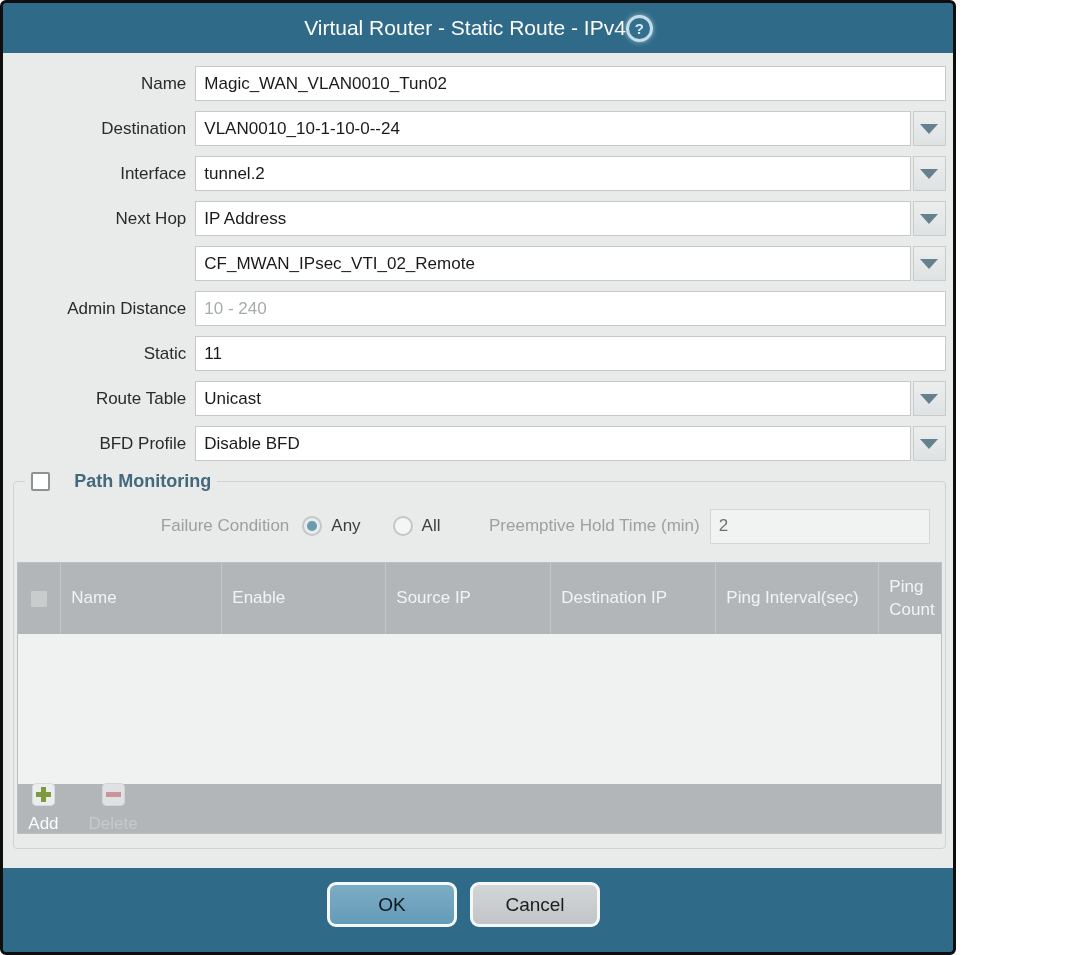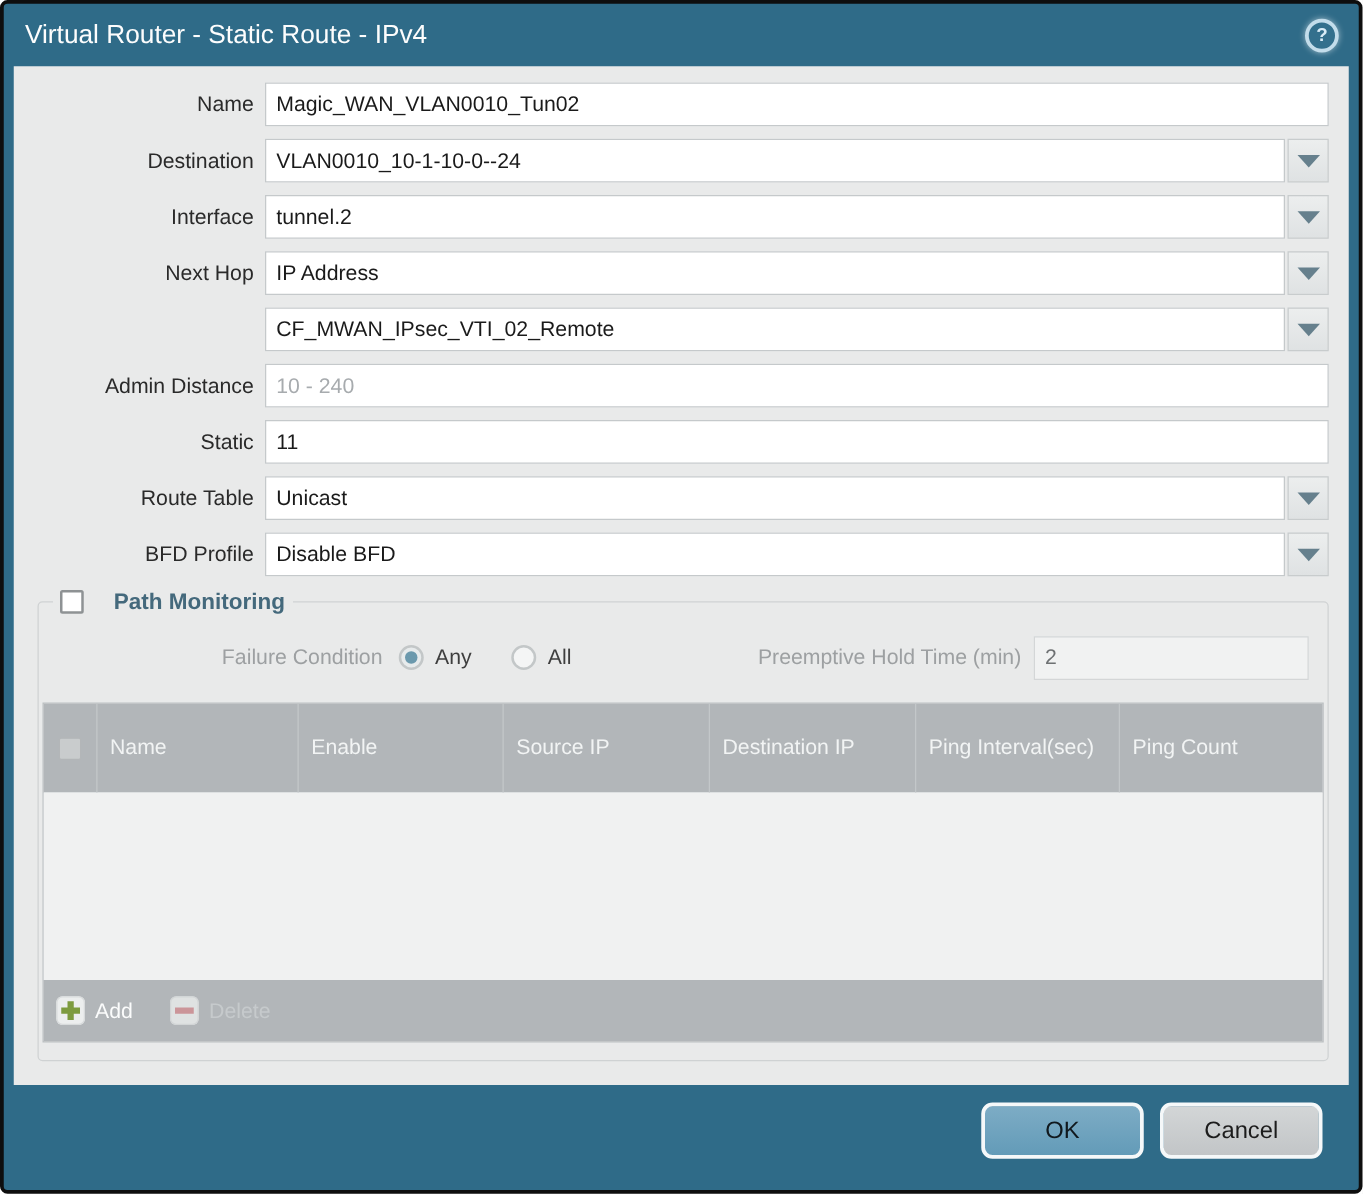--- a/index.html
+++ b/index.html
@@ -9,24 +9,24 @@
     --ok-button:#6fa4bf;
     --cancel-button:#c9cccd;
     --add-plus:#7d9b3e;
     --delete-minus:#cb9599;
     --radio-selected:#6b99ad;
     --pm-title:#44697c;
   }
   *{box-sizing:border-box;margin:0;padding:0;}
   html,body{width:1090px;height:955px;background:#ffffff;font-family:"Liberation Sans",sans-serif;}
   .dialog{
-    position:absolute;left:0;top:0;width:1090px;height:955px;
+    position:absolute;left:0;top:0;width:956px;height:955px;
     border:3px solid #0e0e0e;border-radius:6px;overflow:hidden;
     background:var(--title-bar);
-    display:flex;flex-direction:column;
+    display:flex;flex-direction:column;align-items:center;
   }
   
   .titlebar{
     height:50px;flex:0 0 50px;display:flex;align-items:center;
     padding:0 16px 0 17px;color:#fdfdfd;font-size:21px;
   }
   .titlebar .title-text{flex:1;}
   .help{
     width:27px;height:27px;border-radius:50%;
     background:#33708d;border:3px solid #c3ddeb;
@@ -108,21 +108,21 @@
   .th-enable{width:164px;flex:0 0 164px;}
   .th-srcip{width:165px;flex:0 0 165px;}
   .th-dstip{width:165px;flex:0 0 165px;}
   .th-pinginterval{width:163px;flex:0 0 163px;}
   .th-pingcount{flex:1;}
   .tbl-body{height:150px;background:#f0f1f1;}
   .tbl-footer{
     height:49px;background:var(--header-bg);display:flex;align-items:center;
     padding-left:10px;gap:30px;
   }
-  .tbl-btn{display:flex;align-items:center;gap:8px;cursor:pointer;background:none;border:none;font-family:"Liberation Sans",sans-serif;}
+  .tbl-btn{display:flex;align-items:center;gap:8px;cursor:pointer;background:none;border:none;font-family:"Liberation Sans",sans-serif;flex-direction:column;}
   .icon-box{position:relative;width:23px;height:23px;border-radius:5px;}
   .icon-plus{background:#eceeee;box-shadow:inset 0 0 0 1px #d8dbdc;}
   .icon-plus::before{content:'';position:absolute;left:4px;top:9px;width:15px;height:5px;background:var(--add-plus);}
   .icon-plus::after{content:'';position:absolute;left:9px;top:4px;width:5px;height:15px;background:var(--add-plus);}
   .icon-minus{background:#dfe2e2;box-shadow:inset 0 0 0 1px #d2d5d6;}
   .icon-minus::before{content:'';position:absolute;left:4px;top:9px;width:15px;height:5px;background:var(--delete-minus);}
   .add-label{font-size:17px;color:#fbfcfc;}
   .delete-label{font-size:17px;color:#c6cacc;}
   
   .footer{

